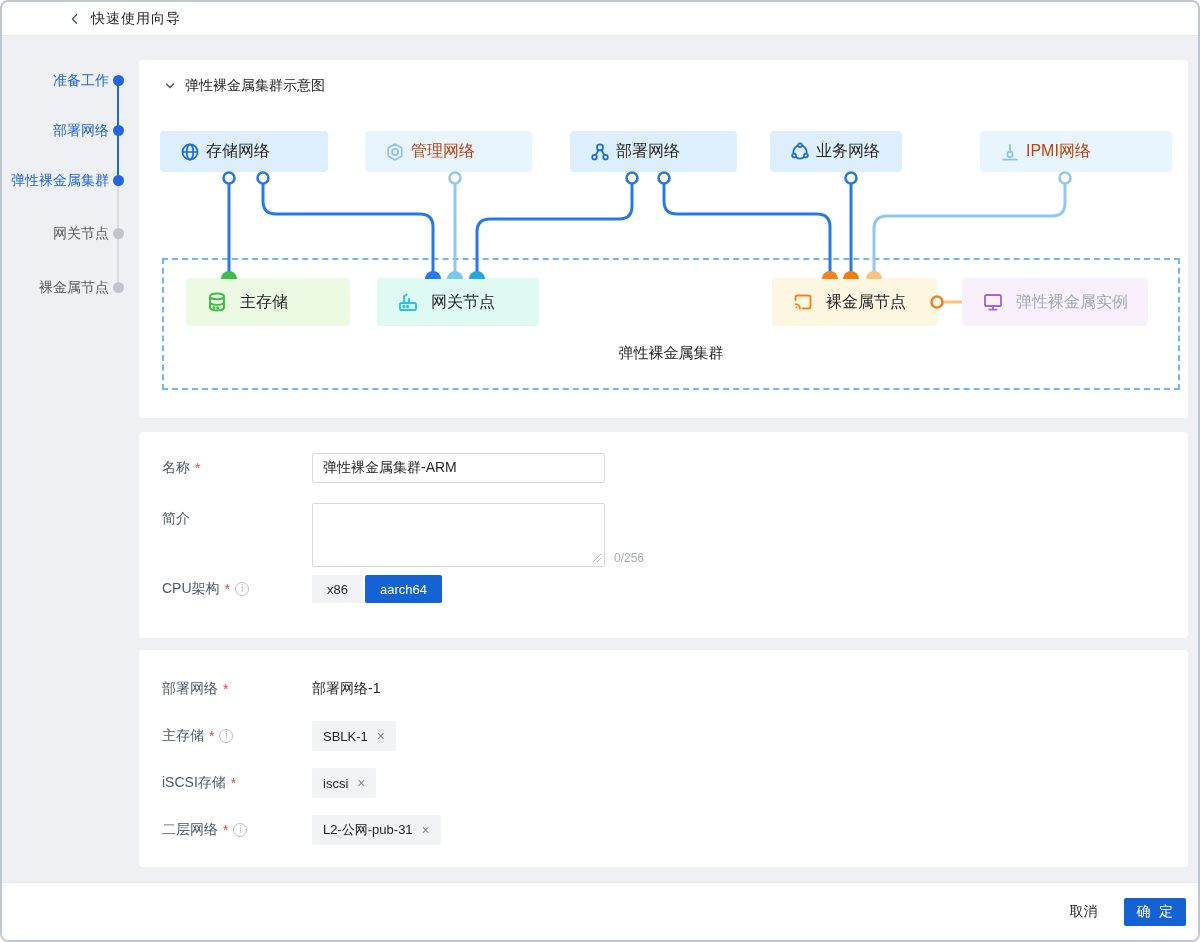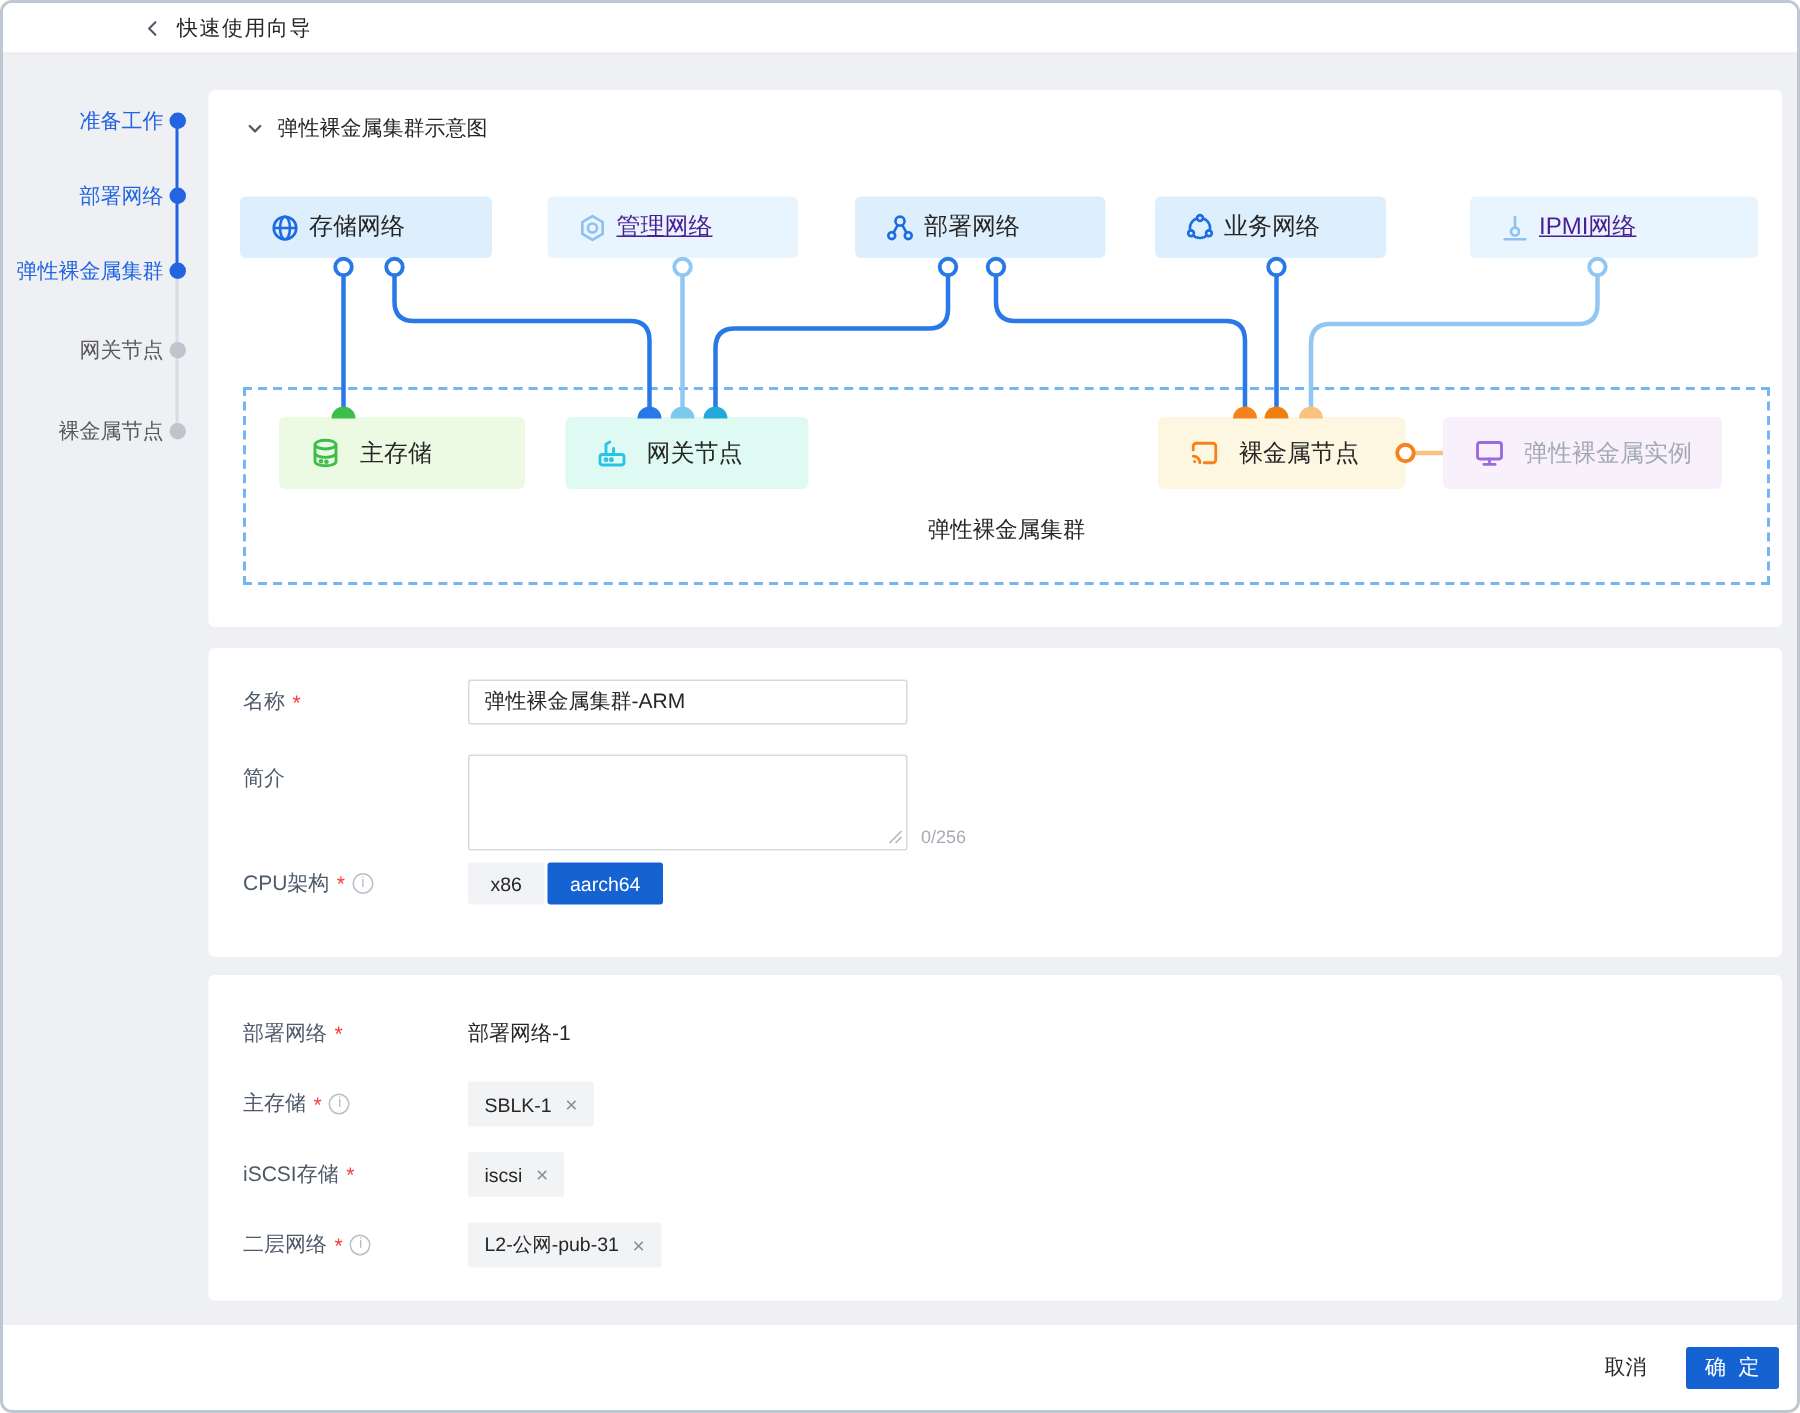--- a/index.html
+++ b/index.html
@@ -5,21 +5,21 @@
   * { margin:0; padding:0; box-sizing:border-box; }
   html,body { background:#fff; font-family:"Liberation Sans","DejaVu Sans",sans-serif; }
   .frame{
     position:relative; width:1200px; height:942px;
     border:2px solid #bfc7d2; border-radius:8px; overflow:hidden;
     background:#eef0f4;
   }
   
   .topbar{
     height:34px; background:#fff; border-bottom:1px solid #e9e9ee;
-    display:flex; align-items:center; padding-left:93px; gap:9px;
+    display:flex; align-items:center; padding-left:66px; gap:9px;
   }
   .topbar .back{ display:flex; align-items:center; cursor:pointer; }
   .topbar .ttl{ font-size:14px; color:#262626; letter-spacing:1px; }
   
   .content{ position:relative; height:904px; }
   
   .stepper{ position:absolute; left:0; top:0; width:131px; height:320px; }
   .stepper .sline{ position:absolute; left:115px; width:2px; }
   .sline.blue{ top:44px; height:100px; background:#2365e1; }
   .sline.gray{ top:144px; height:107px; background:#d8dce3; }
@@ -38,21 +38,21 @@
   .sec-head{ position:absolute; left:25px; top:17px; display:flex; align-items:center;
              gap:9px; cursor:pointer; }
   .sec-head .st{ font-size:14px; color:#262626; font-weight:500; }
   
   .dg{ position:absolute; inset:0; }
   .netbox{ position:absolute; top:71px; height:41px; border-radius:4px;
            background:#ddeffc; display:flex; align-items:center; gap:5px;
            padding-left:19px; z-index:2; }
   .netbox .lbl{ font-size:16px; color:#262626; }
   .netbox.muted{ background:#e9f5fe; }
-  .netbox.muted .lbl{ color:#4c1d95;text-decoration:underline; }
+  .netbox.muted .lbl{ color:#c2410c; }
   .nodebox{ position:absolute; top:218px; height:48px; border-radius:4px;
             display:flex; align-items:center; gap:11px; padding-left:19px; z-index:2; }
   .nodebox .lbl{ font-size:16px; color:#262626; }
   .nodebox.muted .lbl{ color:#a2a9b4; }
   .overlay{ position:absolute; left:0; top:0; z-index:3; pointer-events:none; }
   .dashed{ position:absolute; left:23px; top:198px; width:1018px; height:132px;
            border:2px dashed #74b6f4; z-index:1; }
   .cluster-lbl{ position:absolute; left:23px; top:284px; width:1018px; text-align:center;
                 font-size:15px; color:#262626; z-index:2; }
   
@@ -161,21 +161,21 @@
             <g fill="none" stroke="#1b6ce0" stroke-width="1.9" stroke-linecap="round">
               <circle cx="12" cy="7" r="3.3"></circle>
               <circle cx="6" cy="17.6" r="2.5"></circle>
                 <circle cx="18" cy="17.6" r="2.5"></circle>
               <path d="M10.3 9.9 L7.3 15.3 M13.7 9.9 L16.7 15.3"></path>
             </g>
           </svg>
           <span class="lbl">部署网络</span>
         </div>
 
-        <div class="netbox" style="left:631px;width:154px">
+        <div class="netbox" style="left:631px;width:132px">
           <svg width="22" height="22" viewBox="0 0 24 24">
             <g fill="none" stroke="#1b6ce0" stroke-width="1.9">
               <circle cx="12" cy="12" r="7.3"></circle>
               <circle cx="12" cy="4.7" r="2.1" fill="#ddeffc"></circle>
               <circle cx="5.5" cy="15.8" r="2.1" fill="#ddeffc"></circle>
               <circle cx="18.5" cy="15.8" r="2.1" fill="#ddeffc"></circle>
             </g>
           </svg>
           <span class="lbl">业务网络</span>
         </div>

